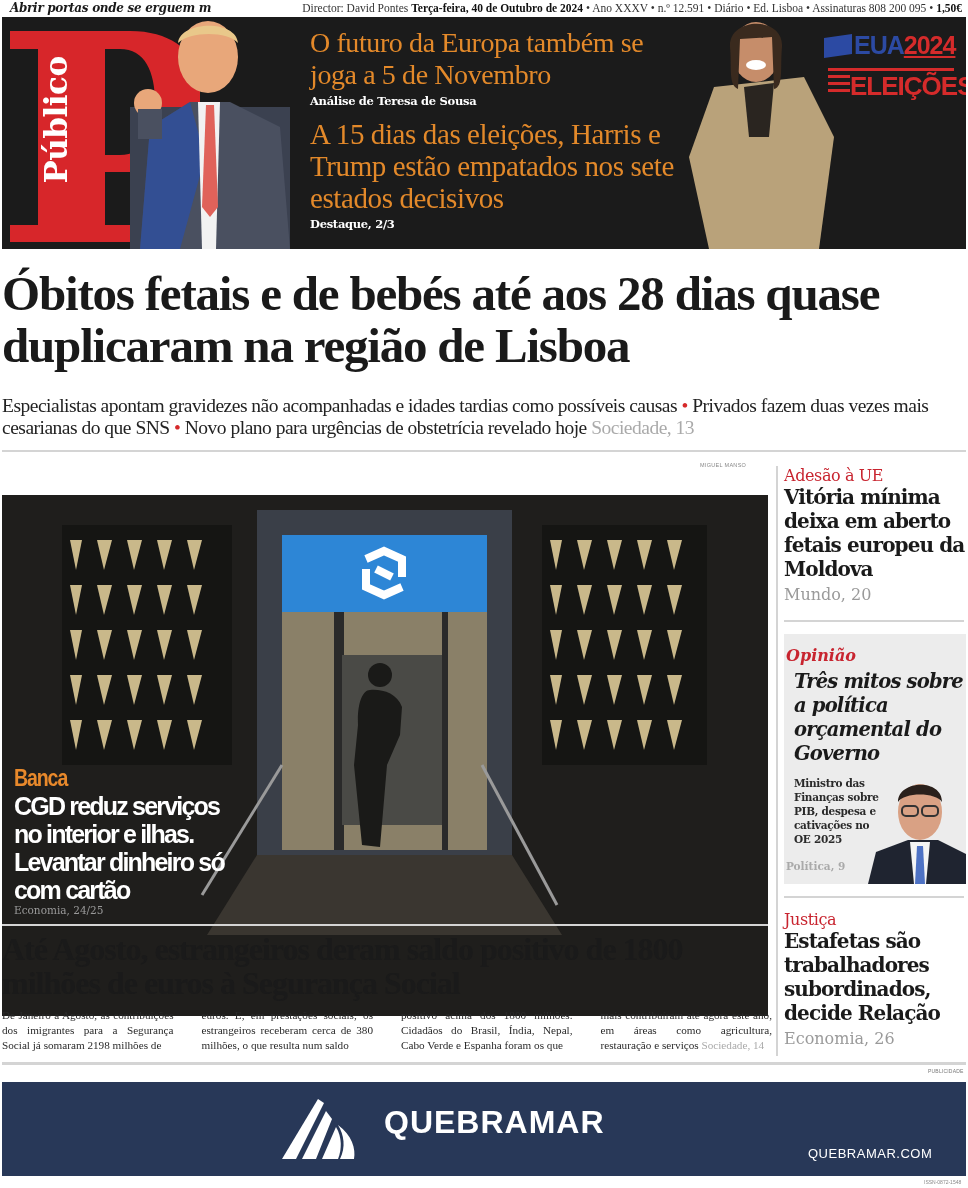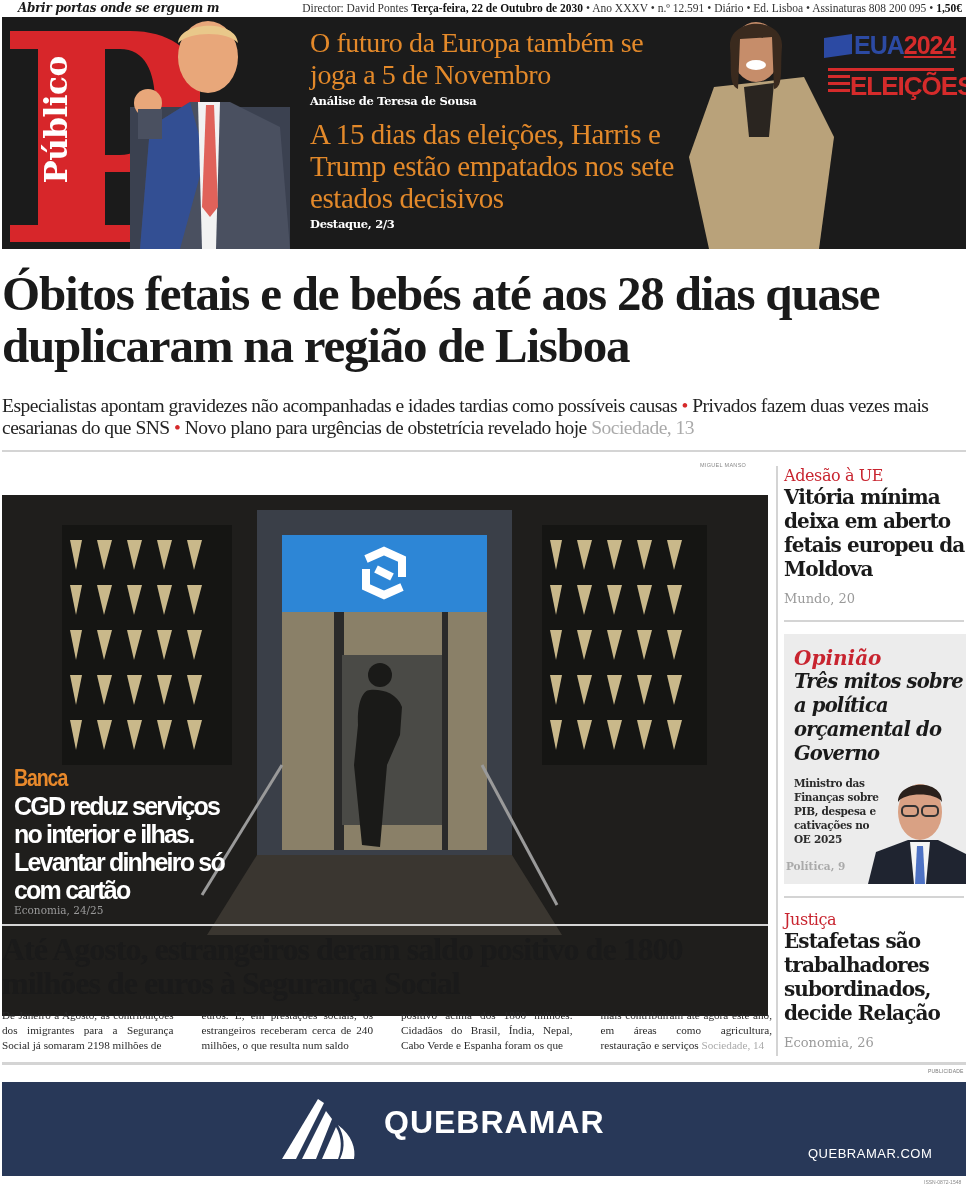--- a/index.html
+++ b/index.html
@@ -1,21 +1,21 @@
 <!DOCTYPE html>
 <html><head>
 <meta charset="utf-8">
 <style>
   * { box-sizing: border-box; margin: 0; padding: 0; }
   html, body { width: 968px; height: 1188px; background: #ffffff; overflow: hidden; }
   body { position: relative; font-family: "DejaVu Serif", "Liberation Serif", serif; color: #1a1a1a; }
 
   
   .topstrip { position: absolute; left: 0; top: 0; width: 968px; height: 16px; display: flex; align-items: center; justify-content: space-between; font-size: 11px; }
-  .topstrip .tagline { font-family: "DejaVu Serif", serif; font-weight: bold; font-style: italic; font-size: 12px; padding-left: 18px; letter-spacing: -0.3px; }
+  .topstrip .tagline { font-family: "DejaVu Serif", serif; font-weight: bold; font-style: italic; font-size: 12px; padding-left: 10px; letter-spacing: -0.3px; }
   .topstrip .meta { font-family: "Liberation Serif", serif; font-size: 11.5px; padding-right: 6px; color: #333; white-space: nowrap; }
   .topstrip .meta b { color: #111; }
 
   
   .banner { position: absolute; left: 2px; top: 17px; width: 964px; height: 232px; background: #1b1b1b; overflow: hidden; }
   .bigP { position: absolute; left: 8px; top: 10px; width: 190px; height: 215px; }
   .logo-word { position: absolute; left: 30px; top: 30px; width: 60px; height: 150px; }
   .logo-word span { position: absolute; left: -40px; top: 55px; transform: rotate(-90deg); color: #fff; font-family: "DejaVu Serif", serif; font-weight: bold; font-size: 31px; letter-spacing: -0.5px; white-space: nowrap; }
 
   .trump { position: absolute; left: 118px; top: 0; width: 180px; height: 232px; }
@@ -50,25 +50,25 @@
   .photo-text { position: absolute; left: 12px; top: 270px; width: 220px; }
   .kicker-orange { color: #e8892b; font-family: "Liberation Sans", sans-serif; font-weight: bold; font-size: 23px; letter-spacing: -1.3px; transform: scaleX(0.85); transform-origin: left; }
   .photo-head { color: #fff; font-family: "Liberation Sans", sans-serif; font-weight: bold; font-size: 25px; line-height: 28px; letter-spacing: -1.8px; }
   .photo-ref { color: #999; font-family: "DejaVu Serif", serif; font-size: 10.5px; margin-top: 0px; }
 
   
   .vrule { position: absolute; left: 776px; top: 466px; width: 2px; height: 590px; background: #d4d4d4; }
   .side { position: absolute; left: 784px; width: 184px; }
   .side .kicker { color: #c8242f; font-family: "DejaVu Serif", serif; font-size: 16px; letter-spacing: -0.4px; }
   .side .head { color: #1a1a1a; font-family: "DejaVu Serif", serif; font-weight: bold; font-size: 20px; line-height: 24px; letter-spacing: -0.9px; }
-  .side .ref { color: #9a9a9a; font-family: "DejaVu Serif", serif; font-size: 13px; margin-top: 10px; }
+  .side .ref { color: #9a9a9a; font-family: "DejaVu Serif", serif; font-size: 16px; margin-top: 4px; }
   .side-rule { position: absolute; left: 784px; width: 180px; height: 2px; background: #d4d4d4; }
 
   .opinion-box { position: absolute; left: 784px; top: 634px; width: 182px; height: 250px; background: #ececec; overflow: hidden; }
-  .opinion-box .kicker { position: absolute; left: 10px; top: 12px; color: #c8242f; font-family: "DejaVu Serif", serif; font-style: italic; font-weight: bold; font-size: 20px; }
+  .opinion-box .kicker { position: absolute; left: 2px; top: 12px; color: #c8242f; font-family: "DejaVu Serif", serif; font-style: italic; font-weight: bold; font-size: 16px; }
   .opinion-box .head { position: absolute; left: 10px; top: 36px; width: 170px; font-family: "DejaVu Serif", serif; font-style: italic; font-weight: bold; font-size: 19.5px; line-height: 24px; letter-spacing: -0.8px; color: #1a1a1a; }
   .opinion-box .sub { position: absolute; left: 10px; top: 142px; width: 90px; font-family: "DejaVu Serif", serif; font-weight: bold; font-size: 10.5px; line-height: 14px; color: #2a2a2a; letter-spacing: -0.3px; }
   .opinion-box .ref { position: absolute; left: 2px; top: 226px; font-family: "DejaVu Serif", serif; font-weight: bold; font-size: 10.5px; color: #aaa; }
   .opinion-box .portrait { position: absolute; left: 84px; top: 138px; width: 98px; height: 112px; }
 
   
   .rule2 { position: absolute; left: 2px; top: 924px; width: 766px; height: 2px; background: #d4d4d4; }
   .lower-head { position: absolute; left: 2px; top: 932px; width: 766px; font-family: "Liberation Serif", serif; font-weight: bold; font-size: 32px; line-height: 34px; letter-spacing: -1px; color: #1a1a1a; }
   .lower-body { position: absolute; left: 2px; top: 1008px; width: 770px; display: flex; gap: 28px; }
   .lower-body p { width: 180px; font-family: "Liberation Serif", serif; font-size: 11.2px; line-height: 15px; color: #2a2a2a; text-align: justify; }
@@ -84,21 +84,21 @@
   .ad .mark { position: absolute; left: 278px; top: 15px; width: 90px; height: 64px; }
   .issn { position: absolute; left: 924px; top: 1179px; font-family: "Liberation Sans", sans-serif; font-size: 5px; color: #888; }
 </style>
 </head>
 <body>
 
 <div class="topstrip">
   <span class="tagline">Abrir portas onde se erguem m</span>
   <span class="meta">
     <span>Director: David Pontes</span>
-    <b>Terça-feira, 22 de Outubro de 2030</b> •
+    <b>Terça-feira, 40 de Outubro de 2024</b> •
     <span>Ano XXXV</span> •
     <span>n.º 12.591</span> •
     <span>Diário</span> •
     <span>Ed. Lisboa</span> •
     <span>Assinaturas 808 200 095</span> •
     <b>1,50€</b>
   </span>
 </div>
 
 <div class="banner">
@@ -271,21 +271,21 @@
 <div class="side" style="top:910px;">
   <div class="kicker">Justiça</div>
   <div class="head">Estafetas são trabalhadores subordinados, decide Relação</div>
   <div class="ref">Economia, 26</div>
 </div>
 
 <div class="rule2"></div>
 <h2 class="lower-head">Até Agosto, estrangeiros deram saldo positivo de 1800 milhões de euros à Segurança Social</h2>
 <div class="lower-body">
   <p>De Janeiro a Agosto, as contribuições dos imigrantes para a Segurança Social já somaram 2198 milhões de</p>
-  <p>euros. E, em prestações sociais, os estrangeiros receberam cerca de 240 milhões, o que resulta num saldo</p>
+  <p>euros. E, em prestações sociais, os estrangeiros receberam cerca de 380 milhões, o que resulta num saldo</p>
   <p>positivo acima dos 1800 milhões. Cidadãos do Brasil, Índia, Nepal, Cabo Verde e Espanha foram os que</p>
   <p><span>mais contribuíram até agora este ano, em áreas como agricultura, restauração e serviços</span> <span class="ref">Sociedade, 14</span></p>
 </div>
 
 <div class="rule3"></div>
 <div class="pub-label">PUBLICIDADE</div>
 
 <div class="ad">
   <svg class="mark" viewBox="0 0 90 64">
     <path d="M2 62 L38 2 L44 6 L16 62 Z" fill="#fff"></path>

